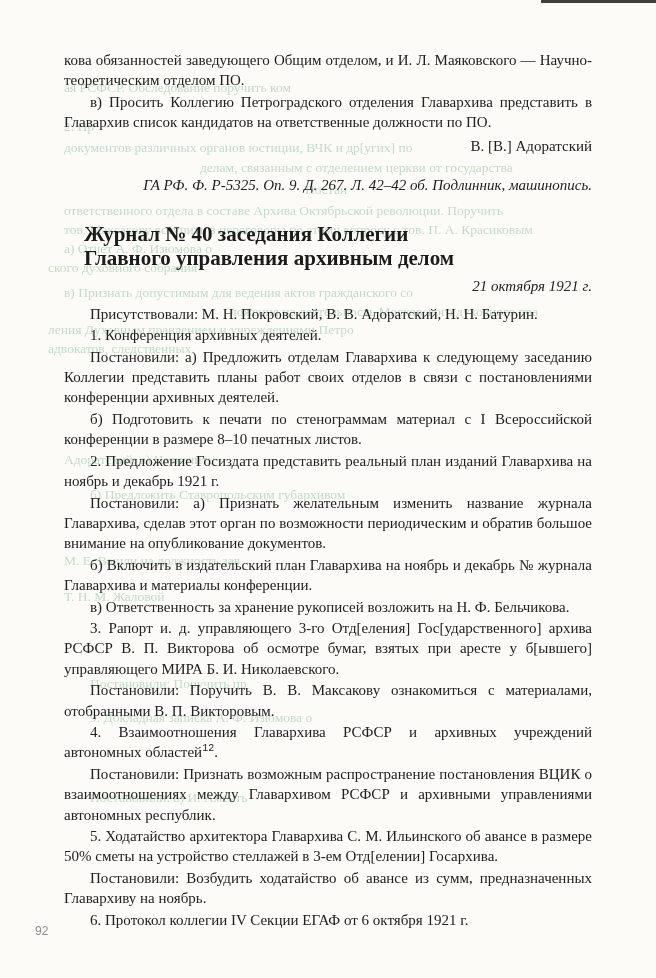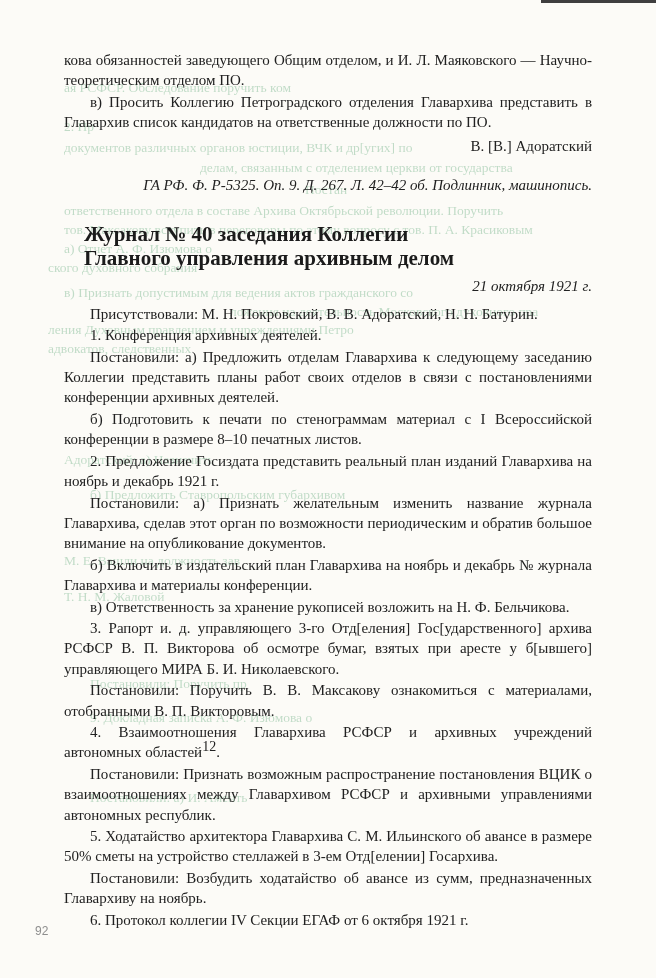--- a/index.html
+++ b/index.html
@@ -26,21 +26,21 @@
   .textblock p { margin:1px 0; }
   p.cont { text-indent:0; margin-top:0; }
   p.indent { text-indent:26px; }
   p.signature { text-align:right; margin:3px 0 0 0; }
   p.source { font-style:italic; text-align:right; margin:19px 0 0 0; }
   h1.heading {
     font-size:21px; line-height:24px; font-weight:bold;
     margin:27px 0 0 20px; text-align:left; color:#1b1b1b;
   }
   p.date { text-align:right; font-style:italic; margin:6px 0 7px 0; }
-  sup { font-size:14px; line-height:0; }
+  sup { font-size:10px; line-height:0;font-family:Liberation Mono, monospace; }
 
   .pagenum {
     position:absolute; left:35px; top:924px; z-index:2;
     font-family:"Liberation Sans", sans-serif;
     font-size:12px; color:#8e8e8e;
   }
   .scan-mark {
     position:absolute; top:0; right:0; width:115px; height:3px;
     background:#3f3f3f; z-index:3;
   }

